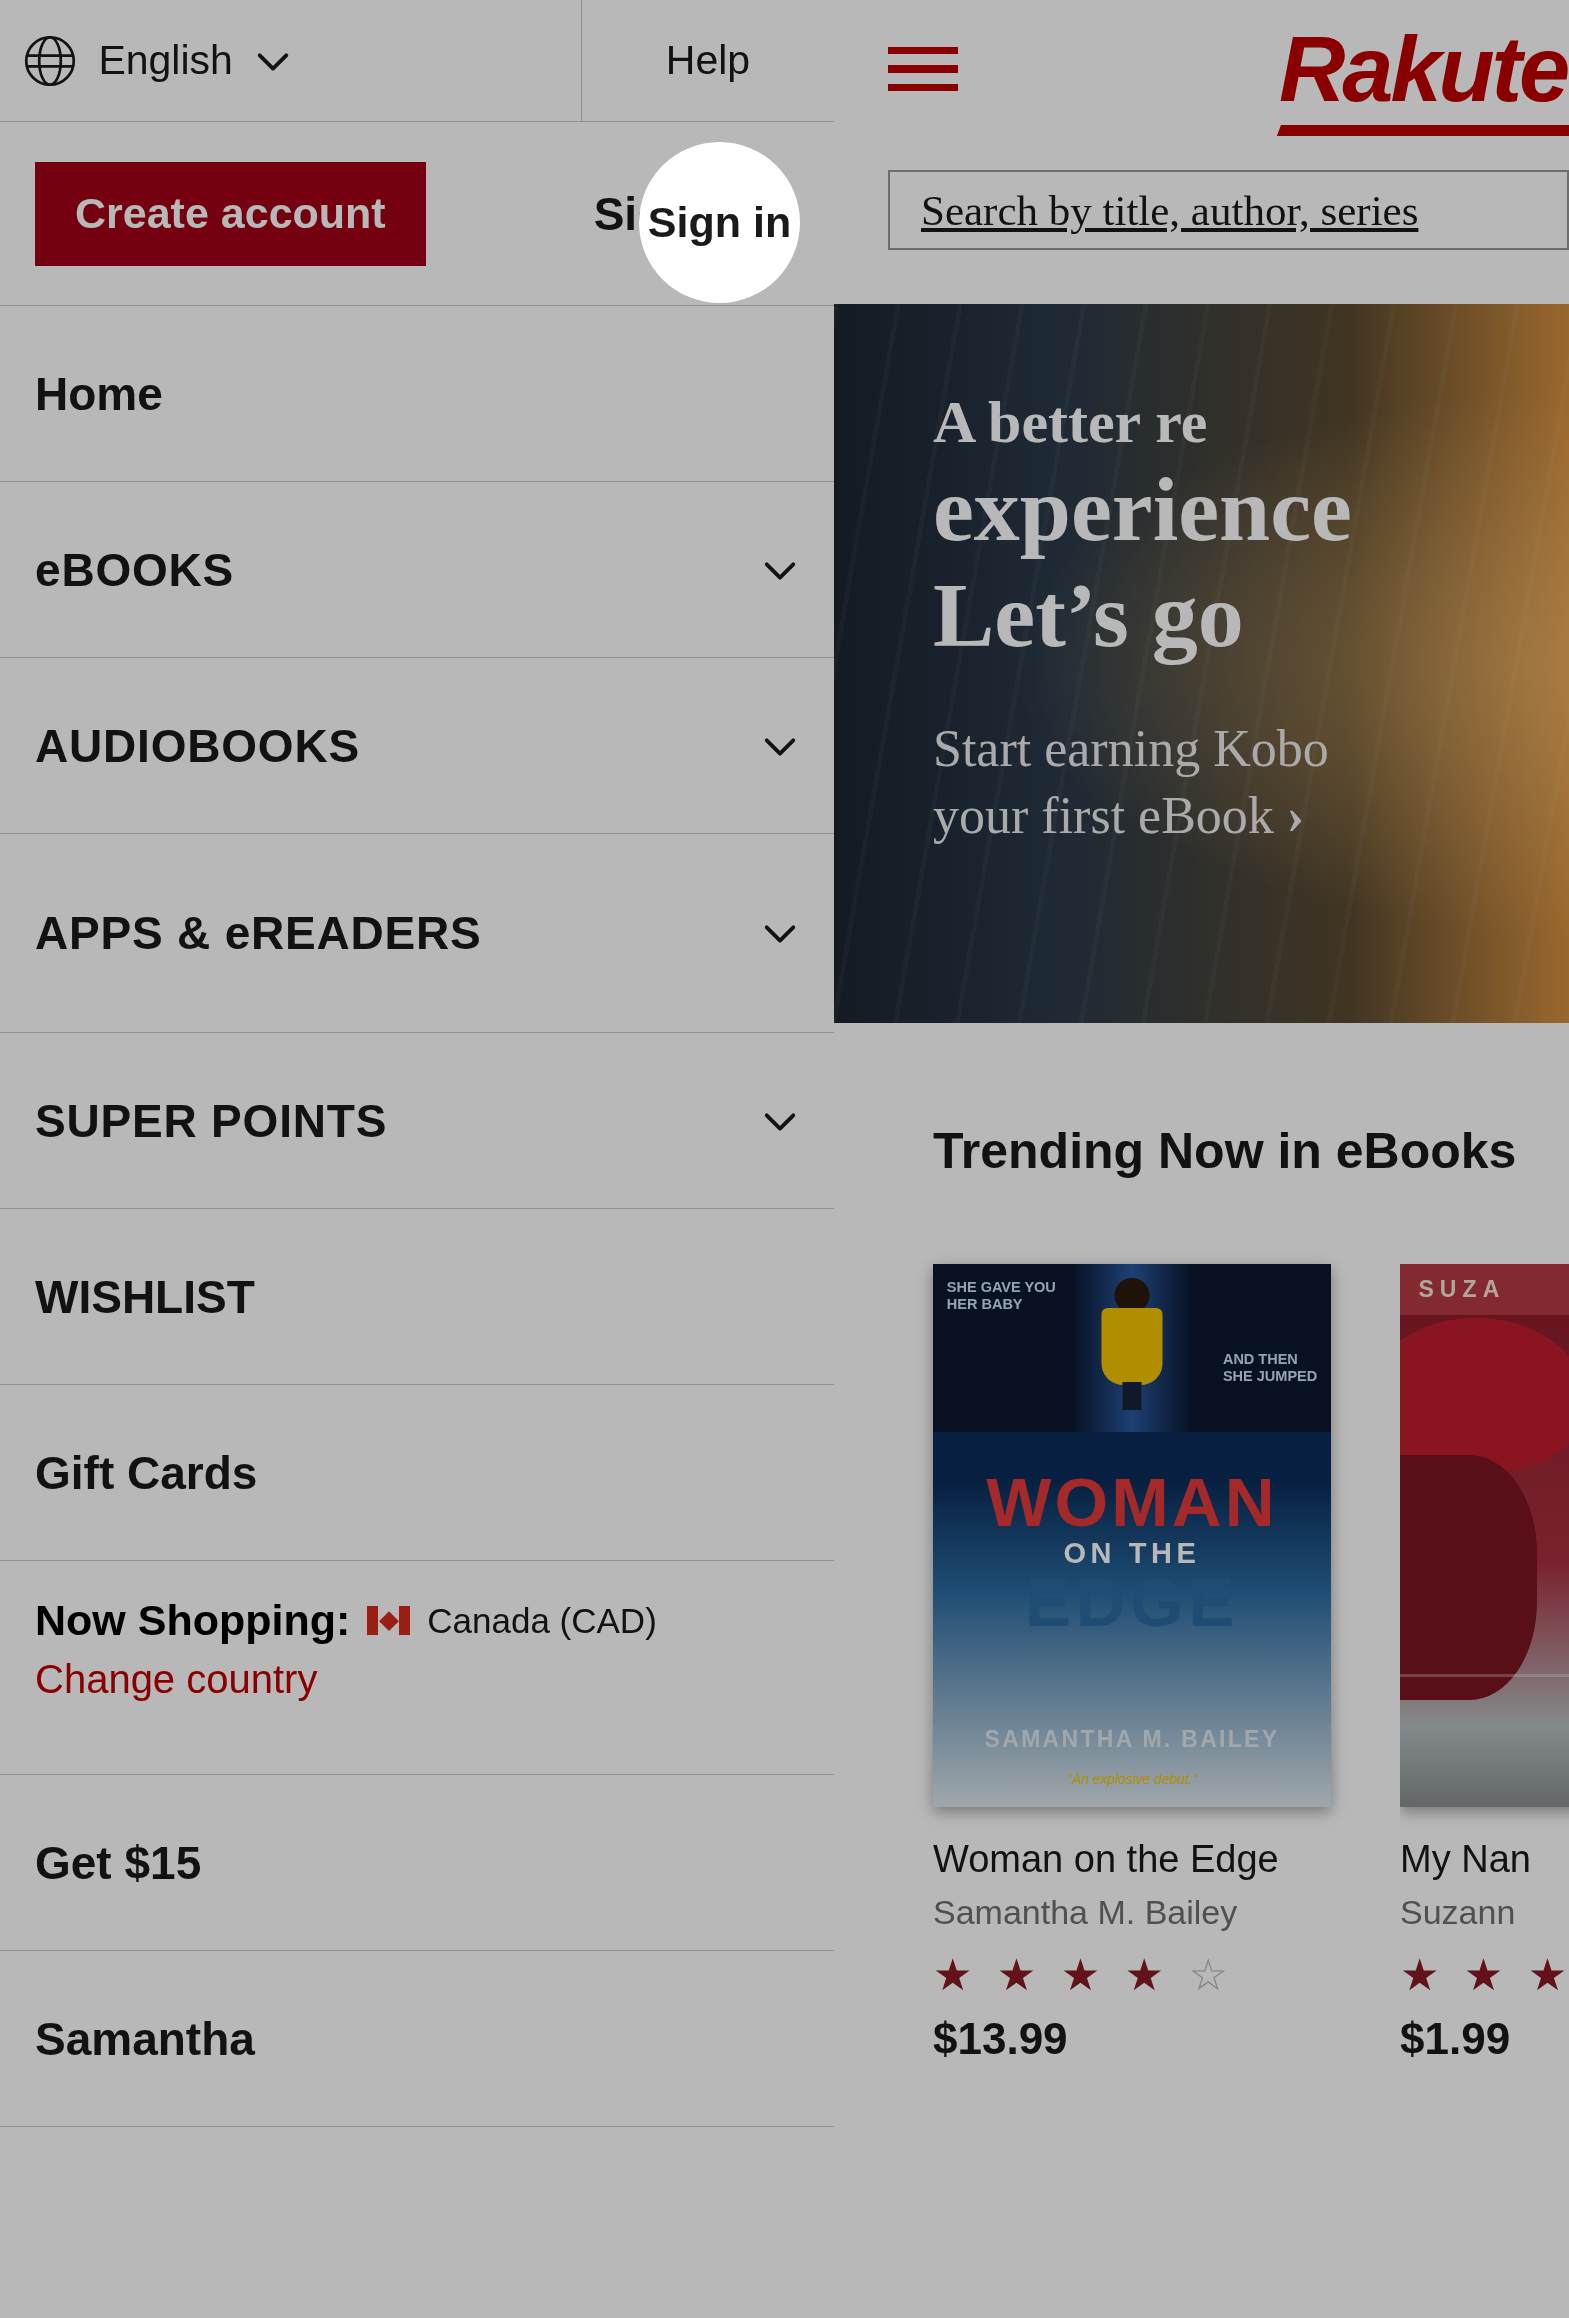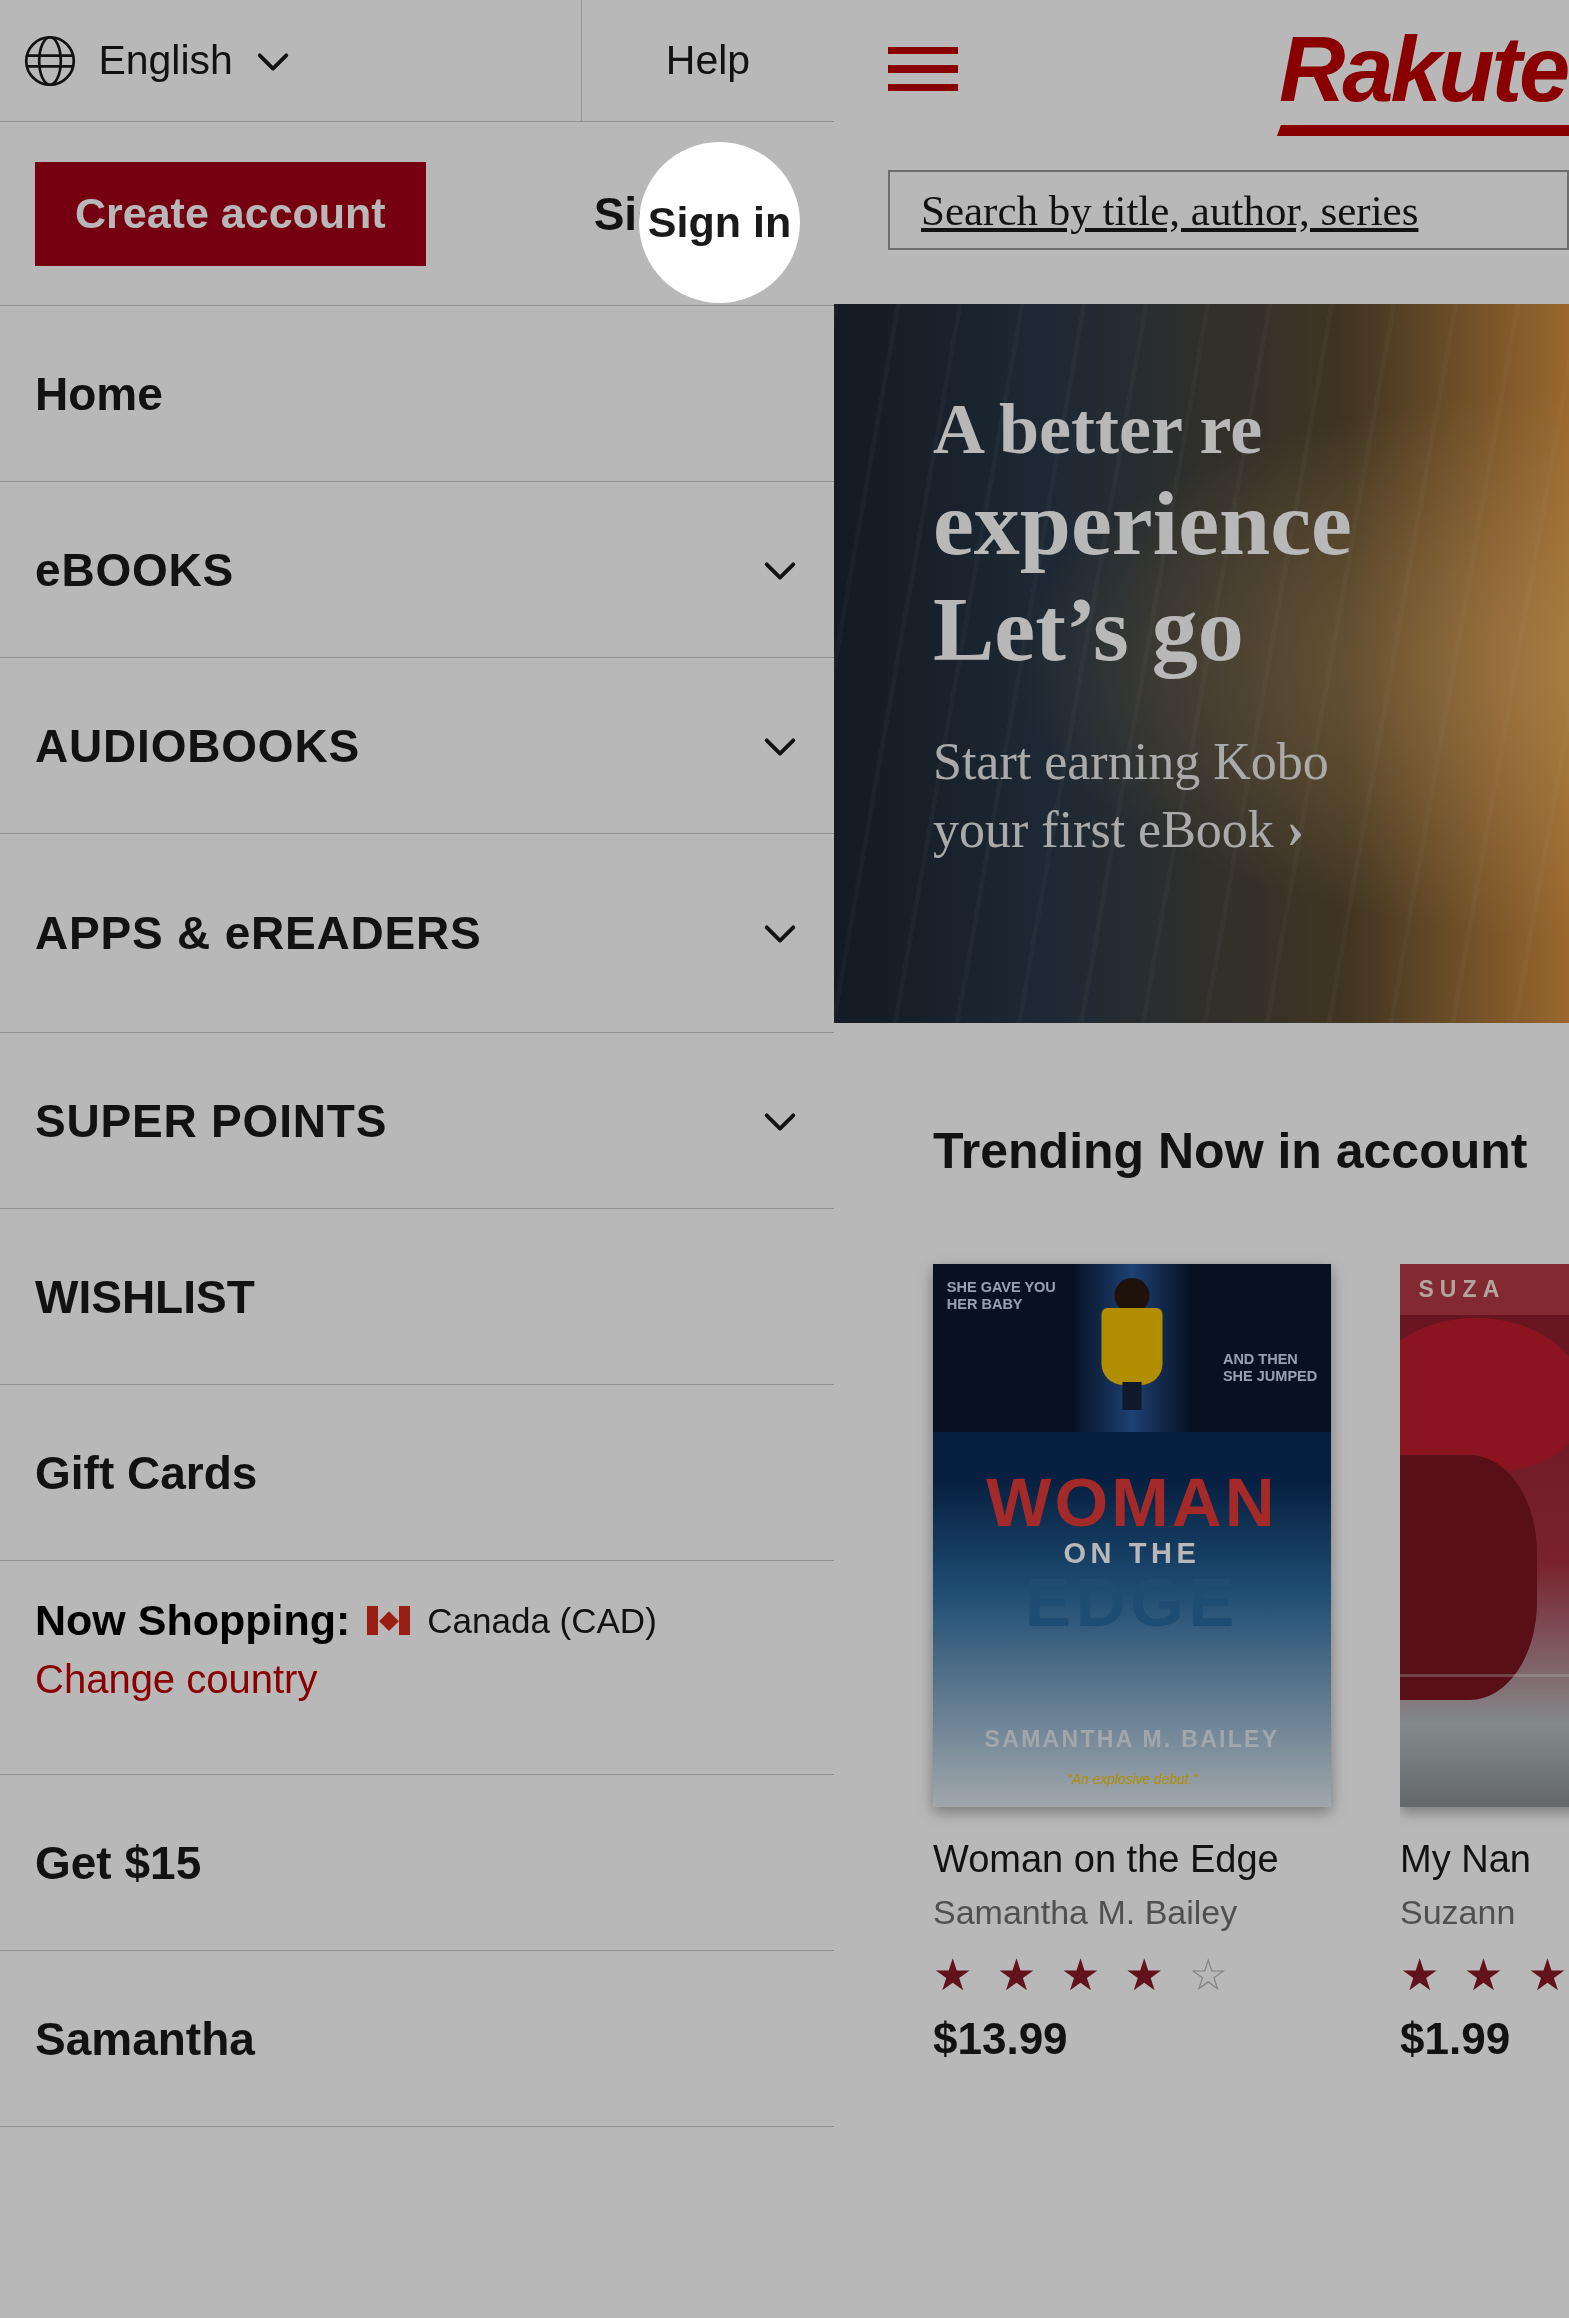--- a/index.html
+++ b/index.html
@@ -15,21 +15,21 @@
   .hamburger { margin-right:321px; display:flex; flex-direction:column; gap:10.7px; cursor:pointer; }
   .hamburger span { display:block; width:70px; height:7.7px; background:#bf0000; }
   .brand { font-size:92px; font-weight:800; font-style:italic; color:#bf0000; letter-spacing:-3.1px; white-space:nowrap; position:relative; }
   .brand-underline { position:absolute; left:0; bottom:-13.8px; width:689px; height:10.7px; background:#bf0000; transform:skewX(-20deg); }
   .searchbar { margin:32px 0 0 54px; height:80px; border:2.3px solid #999; background:#fff; display:flex; align-items:center; padding:0 31px; font-size:43px; color:#1a1a1a; font-family:Georgia,serif; white-space:nowrap; overflow:hidden;text-decoration:underline; }
   .hero { margin-top:54px; height:719px; background:linear-gradient(90deg,#1b2530 0%,#2a3a4a 30%,#5a4a30 70%,#d69040 100%); position:relative; color:#fff; padding:84px 0 0 99px; overflow:hidden; }
   .hero-tunnel { position:absolute; inset:0; background:
       repeating-linear-gradient(100deg, rgba(255,255,255,0.04) 0 4.6px, transparent 4.6px 61px),
       radial-gradient(ellipse at 110% 50%, rgba(255,200,120,0.55), rgba(30,40,55,0.0) 55%);
   }
-  .hero h1 { position:relative; font-size:72px; line-height:1.15; font-weight:600; font-family:Georgia,serif; white-space:nowrap; }
+  .hero h1 { position:relative; font-size:60px; line-height:1.15; font-weight:600; font-family:Georgia,serif; white-space:nowrap; }
   .hero h2 { position:relative; font-size:92px; line-height:1.15; font-weight:600; font-family:Georgia,serif; white-space:nowrap; }
   .hero h3 { position:relative; font-size:92px; line-height:1.15; font-weight:600; font-family:Georgia,serif; white-space:nowrap; }
   .hero .sub { position:relative; margin-top:46px; font-size:52px; line-height:1.3; font-family:Georgia,serif; color:#ececec; white-space:nowrap; }
   .hero .sub .arrow { font-weight:800; }
   .section-title { margin:99px 0 0 99px; font-size:50px; font-weight:600; color:#1a1a1a; white-space:nowrap; }
   .shelf { margin:84px 0 0 99px; display:flex; gap:69px; }
   .book { width:398px; }
   .cover { width:398px; height:543px; box-shadow:0 4.6px 13.8px rgba(0,0,0,0.35); position:relative; overflow:hidden; }
   .cover1 { background:linear-gradient(180deg,#031a3a 0%,#0a2d5a 25%,#0a2d5a 40%,#2a6aa0 60%,#dfe8ee 100%); }
   .cover1 .top { position:absolute; top:0; left:0; right:0; height:168px; background:linear-gradient(90deg,#0a1830 0%,#0a1830 35%,#2a5aa0 50%,#0a1830 65%,#0a1830 100%); }
@@ -112,21 +112,21 @@
       <h3>Let’s go</h3>
       <div class="sub">
         <div>Start earning Kobo</div>
         <div>
           <span>your first eBook</span>
           <span class="arrow">›</span>
         </div>
       </div>
     </div>
 
-    <div class="section-title">Trending Now in account</div>
+    <div class="section-title">Trending Now in eBooks</div>
 
     <div class="shelf">
 
       <div class="book">
         <div class="cover cover1">
           <div class="top"></div>
           <div class="girl">
               <div class="head"></div>
               <div class="coat"></div>
               <div class="legs"></div>

